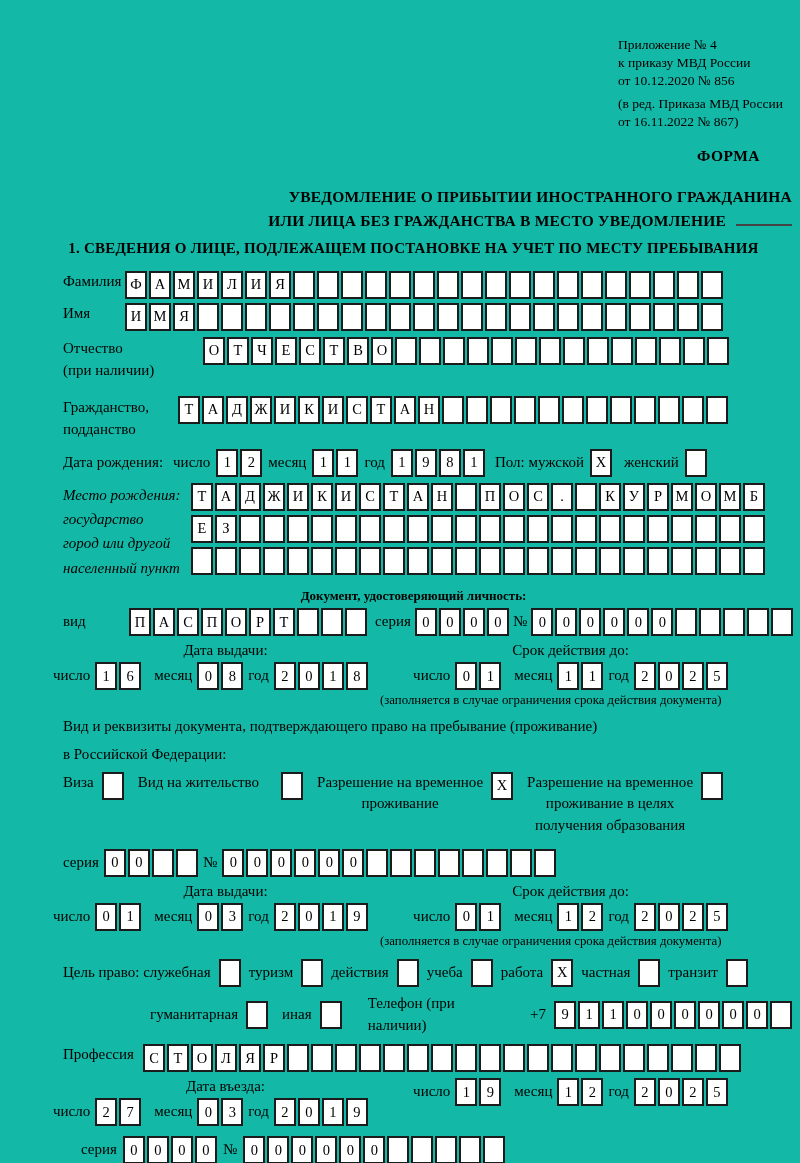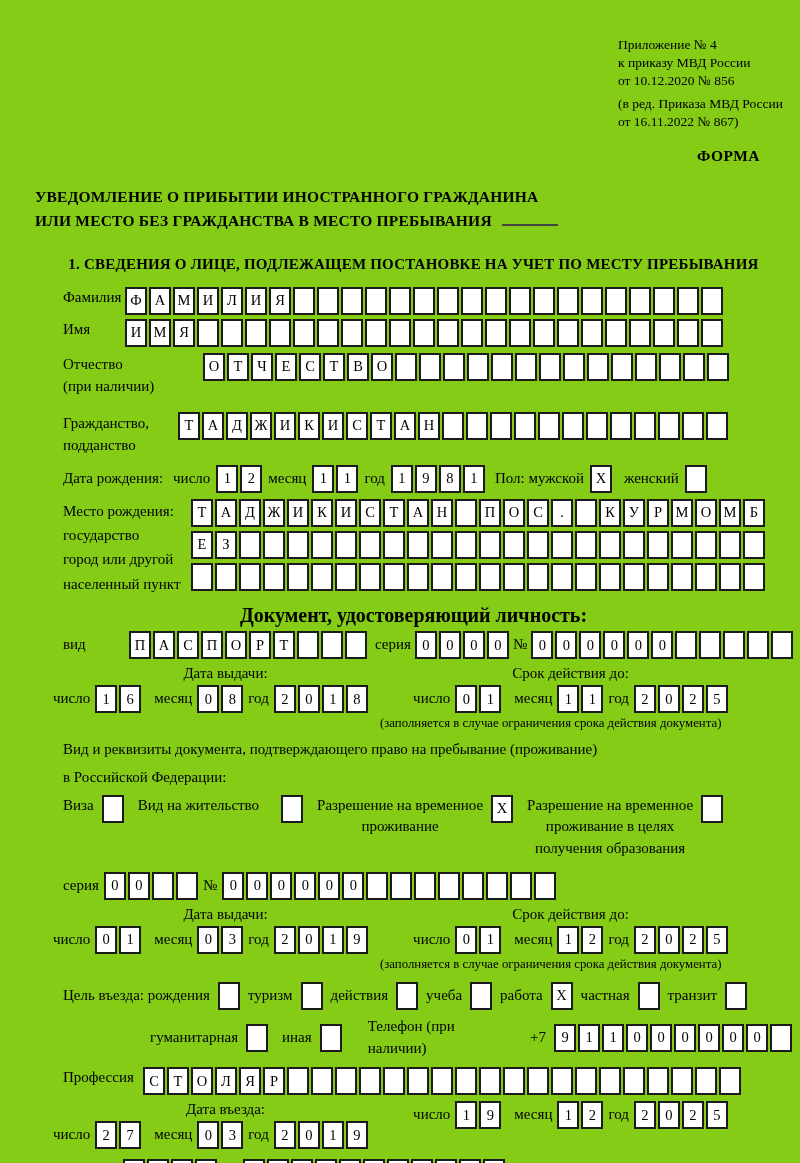--- a/index.html
+++ b/index.html
@@ -1,43 +1,43 @@
 <!DOCTYPE html>
 <html><head>
 <meta charset="utf-8">
 <style>
   html,body{margin:0;padding:0;background:#ffffff;}
   .page{
-    width:800px;height:1163px;box-sizing:border-box;background:#84cc16;color:#000;
+    width:800px;height:1163px;box-sizing:border-box;background:#14b8a6;color:#000;
     font-family:"Liberation Serif","DejaVu Serif",serif;font-size:15px;
     padding:36px 8px 10px 35px;overflow:hidden;position:relative;
   }
   .hdr{margin-left:583px;font-size:13.5px;line-height:1.34;white-space:nowrap;}
   .hdr .gap{margin-top:5px;}
   .forma{font-weight:bold;text-align:right;padding-right:32px;margin-top:16px;font-size:15.5px;letter-spacing:.5px;}
-  .title{text-align:left;font-weight:bold;font-size:15.5px;margin-top:20px;line-height:1.5;letter-spacing:.2px;}
+  .title{text-align:right;font-weight:bold;font-size:15.5px;margin-top:20px;line-height:1.5;letter-spacing:.2px;}
   .uline{display:inline-block;width:56px;border-bottom:2px solid #444;margin-left:10px;height:14px;}
-  .section{font-weight:bold;font-size:15px;text-align:center;margin-top:24px;letter-spacing:.2px;}
+  .section{font-weight:bold;font-size:15px;text-align:center;margin-top:8px;letter-spacing:.2px;}
   .row{display:flex;align-items:flex-start;margin-left:28px;}
   .lbl{line-height:1.45;}
   .lblcol{flex:0 0 auto;line-height:1.5;}
   .cells{display:flex;gap:2px;flex-wrap:nowrap;}
   .cell{
     box-sizing:border-box;flex:0 0 auto;width:22px;height:28px;border:2px solid #1b1b1b;
     display:flex;align-items:center;justify-content:center;font-size:14.5px;background:#fff;
   }
   .stack{display:flex;flex-direction:column;gap:4px;}
   .mt2{margin-top:14px}.mt4{margin-top:4px}.mt6{margin-top:6px}.mt8{margin-top:8px}
   .mt10{margin-top:10px}.mt12{margin-top:12px}.mt14{margin-top:14px}
   .w62{flex:0 0 62px;white-space:nowrap;}
   .w115{flex:0 0 115px;}
   .w140{flex:0 0 140px;}
   .w120{flex:0 0 120px;}
   .w175{flex:0 0 175px;white-space:nowrap;}
-  .dochead{text-align:center;font-weight:bold;margin-top:8px;font-size:20px;}
+  .dochead{text-align:center;font-weight:bold;margin-top:8px;font-size:13px;}
   .datecols{display:flex;margin-left:18px;margin-top:6px;}
   .dcol{width:345px;}
   .dcol .dhead{text-align:center;margin-bottom:3px;}
   .drow{display:flex;align-items:center;gap:5px;}
   .note{font-size:12.8px;margin-left:345px;margin-top:3px;}
   .permits{display:flex;align-items:flex-start;margin-left:28px;margin-top:6px;gap:14px;}
   .pitem{display:flex;align-items:flex-start;gap:8px;}
   .pcaption{text-align:center;line-height:1.45;}
   .purpose{display:flex;align-items:center;margin-left:28px;gap:8px;flex-wrap:nowrap;}
   .fin{white-space:nowrap;}
@@ -52,21 +52,21 @@
     <div>к приказу МВД России</div>
     <div>от 10.12.2020 № 856</div>
     <div class="gap">(в ред. Приказа МВД России</div>
     <div>от 16.11.2022 № 867)</div>
   </div>
 
   <div class="forma">ФОРМА</div>
 
   <div class="title">
     <div>УВЕДОМЛЕНИЕ О ПРИБЫТИИ ИНОСТРАННОГО ГРАЖДАНИНА</div>
-    <div><span>ИЛИ МЕСТО БЕЗ ГРАЖДАНСТВА В МЕСТО ПРЕБЫВАНИЯ</span><span class="uline"></span></div>
+    <div><span>ИЛИ ЛИЦА БЕЗ ГРАЖДАНСТВА В МЕСТО УВЕДОМЛЕНИЕ</span><span class="uline"></span></div>
   </div>
 
   <div class="section">1. СВЕДЕНИЯ О ЛИЦЕ, ПОДЛЕЖАЩЕМ ПОСТАНОВКЕ НА УЧЕТ ПО МЕСТУ ПРЕБЫВАНИЯ</div>
 
   <div class="row mt14">
     <span class="lbl w62">Фамилия</span>
     <span class="cells">
         <span class="cell">Ф</span>
         <span class="cell">А</span>
         <span class="cell">М</span>
@@ -208,21 +208,21 @@
         <span class="cell">8</span>
         <span class="cell">1</span>
       </span>
     <span class="lbl" style="margin-left:4px">Пол: мужской</span>
     <span class="cell">X</span>
     <span class="lbl" style="margin-left:6px">женский</span>
     <span class="cell"></span>
   </div>
 
   <div class="row mt6">
-    <span class="lblcol w120" style="line-height:1.62;">
+    <span class="lblcol w120" style="line-height:1.62;font-style:italic;">
       <span style="display:block;white-space:nowrap">Место рождения:</span>
       <span style="display:block">государство</span>
       <span style="display:block;white-space:nowrap">город или другой</span>
       <span style="display:block;white-space:nowrap">населенный пункт</span>
     </span>
     <span class="stack" style="margin-left:8px">
       <span class="cells">
           <span class="cell">Т</span>
           <span class="cell">А</span>
           <span class="cell">Д</span>
@@ -492,21 +492,21 @@
             <span class="cell">0</span>
             <span class="cell">2</span>
             <span class="cell">5</span>
           </span>
       </div>
     </div>
   </div>
   <div class="note">(заполняется в случае ограничения срока действия документа)</div>
 
   <div class="purpose mt10">
-    <span class="lbl fin">Цель въезда: рождения</span>
+    <span class="lbl fin">Цель право: служебная</span>
     <span class="cell"></span>
     <span class="lbl">туризм</span>
     <span class="cell"></span>
     <span class="lbl">действия</span>
     <span class="cell"></span>
     <span class="lbl">учеба</span>
     <span class="cell"></span>
     <span class="lbl">работа</span>
     <span class="cell">X</span>
     <span class="lbl">частная</span>

